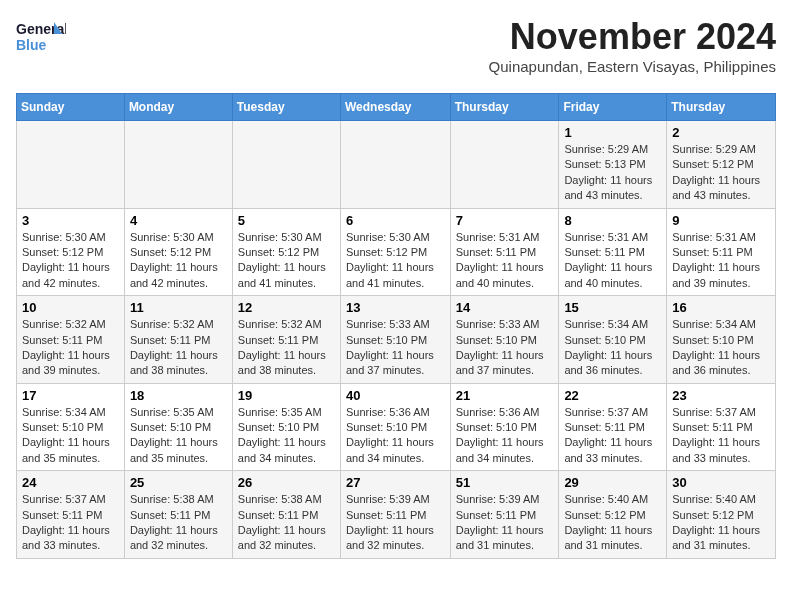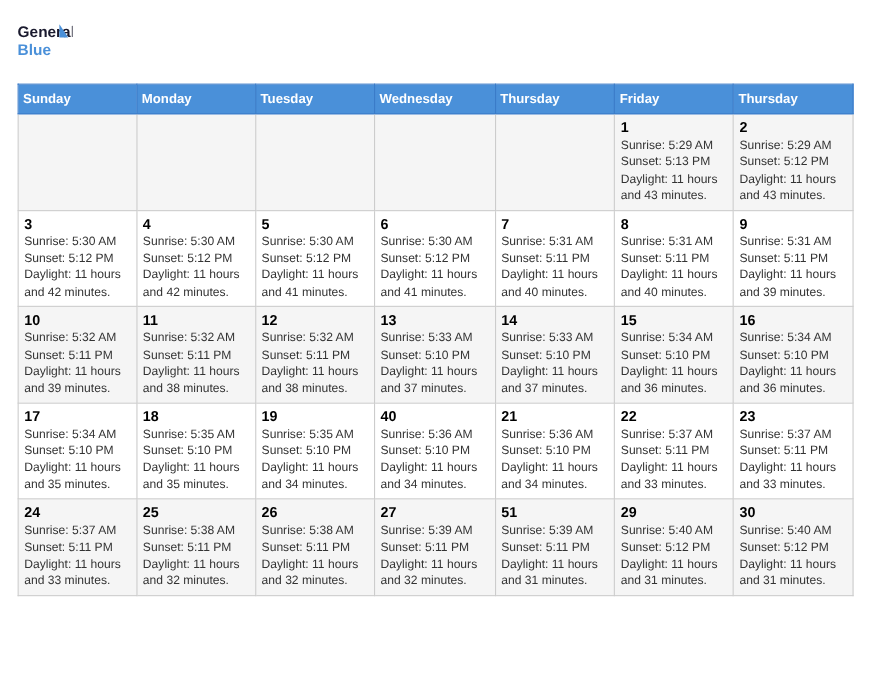--- a/index.html
+++ b/index.html
@@ -81,20 +81,22 @@
 
 <div class="header-area">
   <div class="logo">
       <svg width="50" height="42" viewBox="0 0 50 42">
         <text x="0" y="18" font-size="14" font-weight="bold" fill="#1a1a2e">General</text>
         <text x="0" y="34" font-size="14" font-weight="bold" fill="#4a90d9">Blue</text>
         <polygon points="38,6 46,18 38,18" fill="#4a90d9"></polygon>
       </svg>
     </div>
   <div class="title-area">
+    <div class="month-title">November 2024</div>
+    <div class="subtitle">Quinapundan, Eastern Visayas, Philippines</div>
   </div>
 </div>
 
 <table>
   <thead>
     <tr>
     <th>Sunday</th>
         <th>Monday</th>
         <th>Tuesday</th>
         <th>Wednesday</th>

